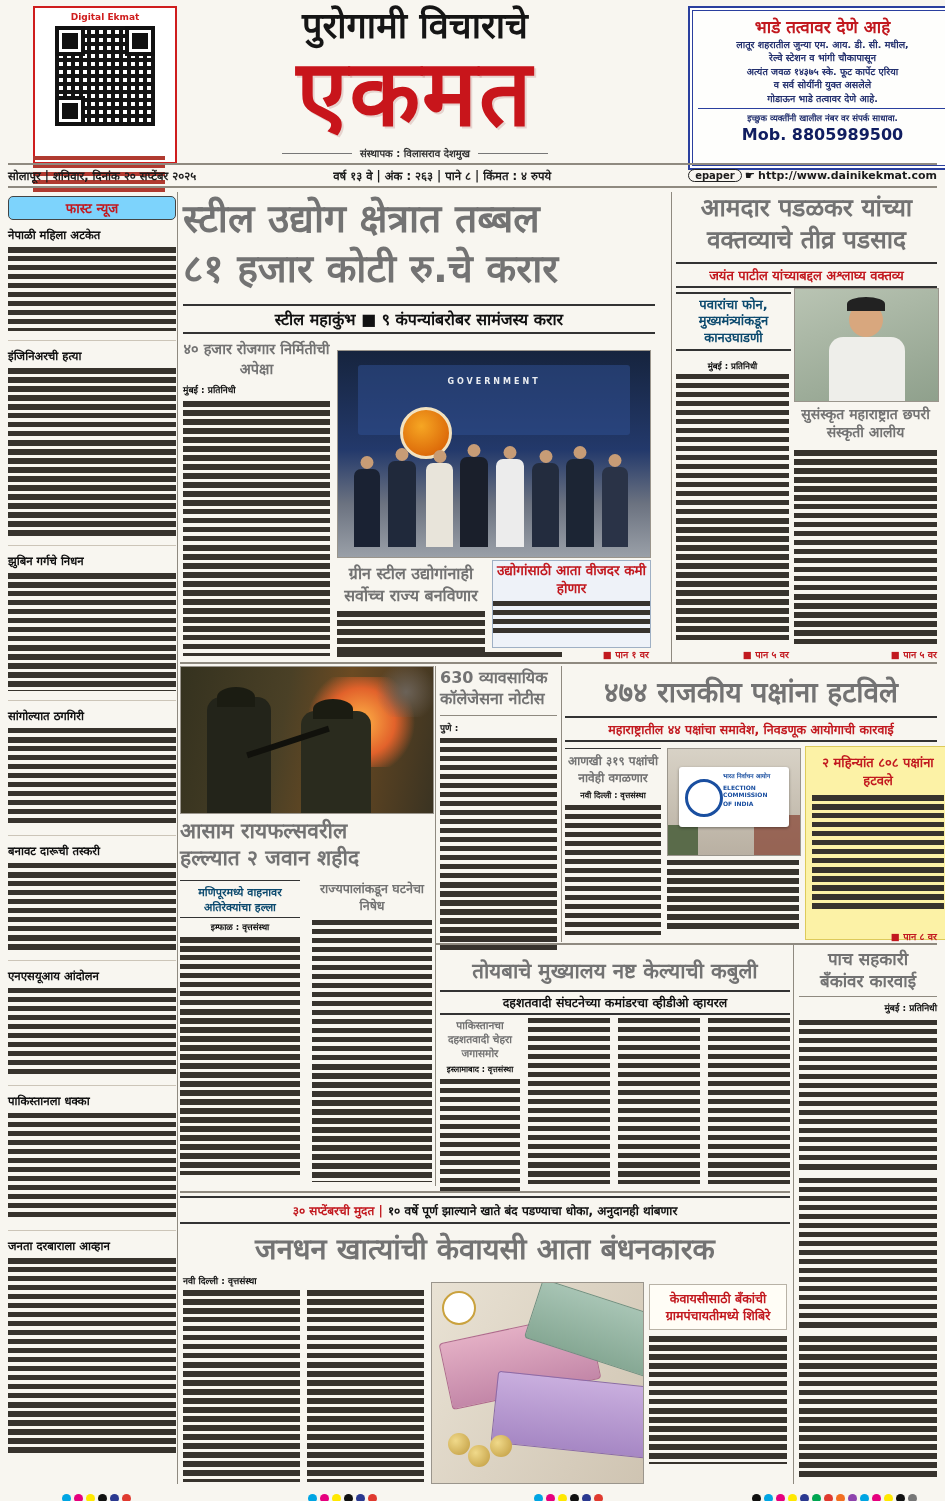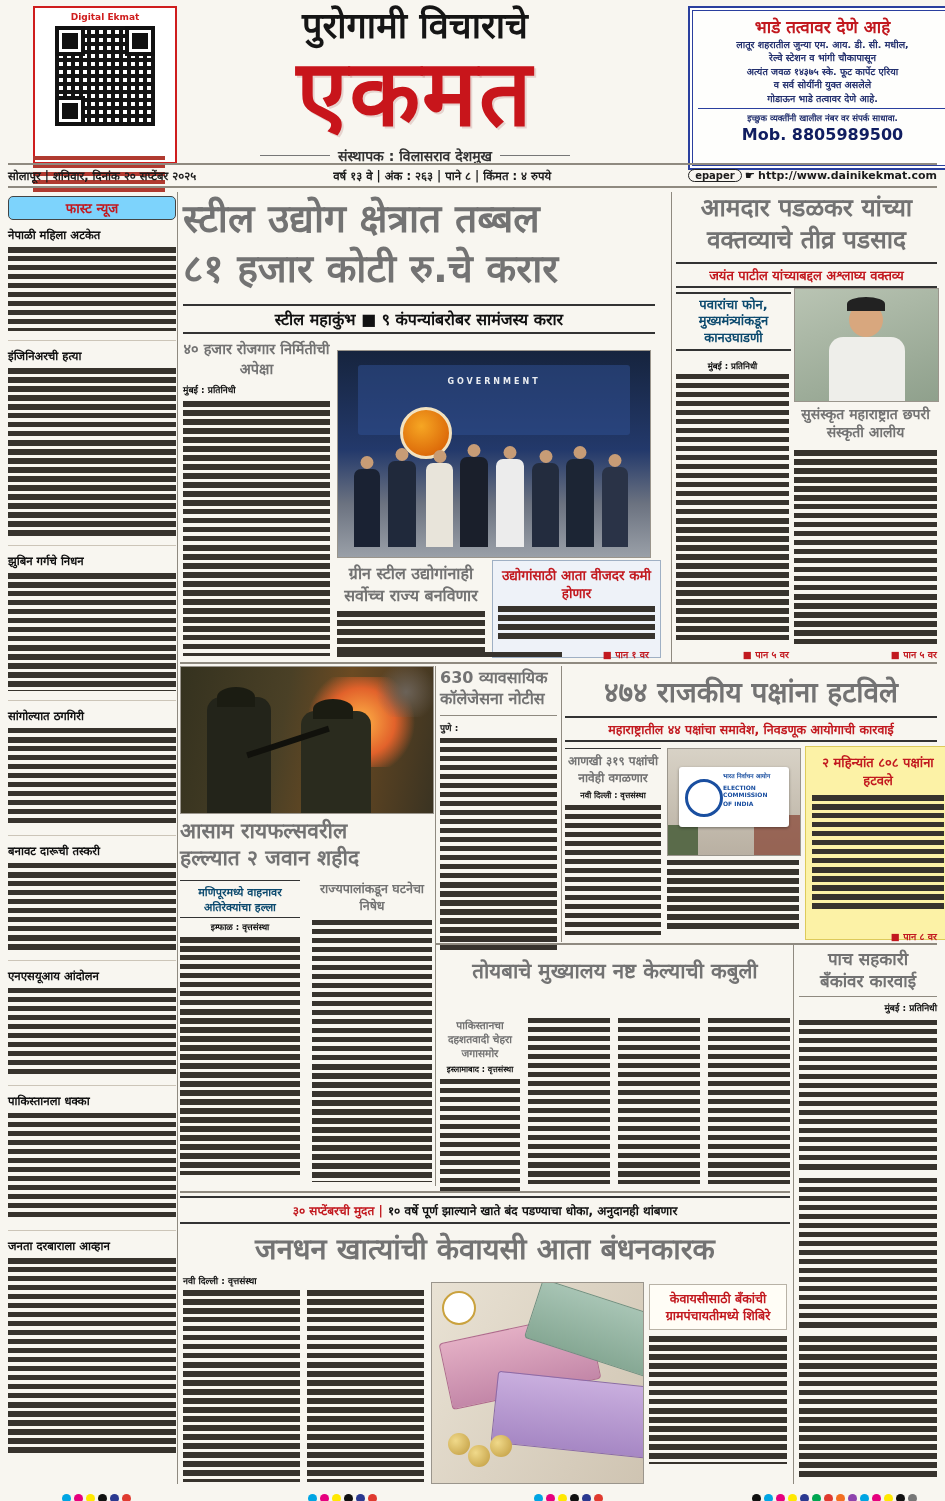--- a/index.html
+++ b/index.html
@@ -21,21 +21,21 @@
       background:repeating-linear-gradient(to right,#141414 0px,#141414 4px,rgba(0,0,0,0) 4px,rgba(0,0,0,0) 8px),
                  repeating-linear-gradient(to bottom,#141414 0px,#141414 4px,#ffffff 4px,#ffffff 8px)}
   .fp{position:absolute;width:22px;height:22px;background:#fff;border:4px solid #111}
   .fp::after{content:"";position:absolute;inset:3px;background:#111}
   .fp.tl{top:0;left:0}.fp.tr{top:0;right:0}.fp.bl{bottom:0;left:0}
   .masthead{display:flex;flex-direction:column;align-items:center}
   .tagline{font-weight:bold;font-size:36px;color:#151515;line-height:1.1}
   .mtitle{color:#c8151b;font-weight:bold;font-size:92px;line-height:1.04;letter-spacing:2px;text-shadow:2px 2px 0 rgba(120,0,0,.14)}
   .founder-row{display:flex;align-items:center;gap:8px;margin-top:5px}
   .fl{display:block;width:70px;height:1px;background:#777}
-  .ftext{font-size:14px;font-weight:bold;color:#333}
+  .ftext{font-size:10px;font-weight:bold;color:#333}
   .adbox{border:2px solid #2a3f9e;box-shadow:inset 0 0 0 2px #fff,inset 0 0 0 3px #2a3f9e;background:#fefefc;padding:7px 8px;text-align:center}
   .ad-title{font-size:17px;font-weight:bold}
   .ad-line{font-size:9.5px;font-weight:bold;color:#23306e;line-height:1.42}
   .ad-note{font-size:8.5px;font-weight:bold;color:#23306e;border-top:1px solid #2a3f9e;margin-top:3px;padding-top:3px}
   .ad-mob{font-size:16px;font-weight:bold;color:#101d60;margin-top:2px}
   .date-row{display:flex;justify-content:space-between;align-items:center;font-size:11.5px;font-weight:bold;color:#1c1c1c}
   .ep{border:1.5px solid #222;border-radius:9px;padding:0 6px;font-size:10px}
   .ptr{margin:0 3px}
   .url{font-size:11px}
   
@@ -43,21 +43,21 @@
   .fn-item{border-bottom:1px solid #ccc5b8;padding:7px 0 9px}
   .fn-head{font-weight:bold;font-size:11.5px;color:#101010}
   .fn-item .gk{margin-top:5px}
   
   .hl{font-weight:bold;color:#737373}
   .subbar{border-top:2px solid #333;border-bottom:2px solid #333;display:flex;align-items:center;justify-content:center;font-weight:bold;color:#111}
   .dl{font-weight:bold;font-size:9px;color:#111}
   .photo{position:absolute;overflow:hidden;border:1px solid #9a958c}
   .person{position:absolute;bottom:10px;border-radius:7px 7px 0 0}
   .person .ph{position:absolute;top:-13px;left:50%;transform:translateX(-50%);width:13px;height:13px;border-radius:50%;background:#c79c76}
-  .litebox{background:#eef2f8;border:1px solid #9fb0c4;padding:5px}
+  .litebox{background:#eef2f8;border:1px solid #9fb0c4;}
   .ybox{background:#fcf2a6;border:1px solid #ddca5a;padding:6px}
   .jbox{background:#fffdf6;border:1px solid #b8b2a6;padding:5px}
   .boxhead{border-top:2px solid #333;border-bottom:2px solid #333;padding:3px 1px;font-weight:bold;text-align:center;color:#0c4a6e}
   .dot{display:inline-block;width:9px;height:9px;border-radius:50%;margin-right:3px;vertical-align:middle}
 </style>
 </head>
 <body>
 
 <div class="page">
 
@@ -275,20 +275,21 @@
 
   <div class="abs ybox" style="left:805px;top:746px;width:132px;height:180px">
     <div class="hl ctr" style="font-size:13px;color:#c2191f">२ महिन्यांत ८०८ पक्षांना हटवले</div>
     <div class="gk" style="height:116px;margin-top:6px"></div>
   </div>
   <div class="abs cont" style="left:845px;top:930px;width:92px">■ पान ८ वर</div>
 
   <div class="abs ruleh" style="left:435px;top:943px;width:502px;height:1.5px"></div>
 
   <div class="abs hl ctr" style="left:440px;top:956px;width:350px;font-size:20.5px">तोयबाचे मुख्यालय नष्ट केल्याची कबुली</div>
+  <div class="abs subbar" style="left:440px;top:990px;width:350px;height:21px;font-size:12.5px">दहशतवादी संघटनेच्या कमांडरचा व्हीडीओ व्हायरल</div>
   <div class="abs" style="left:440px;top:1018px;width:80px">
     <div class="hl ctr" style="font-size:10.5px">पाकिस्तानचा दहशतवादी चेहरा जगासमोर</div>
     <div class="dl ctr" style="margin-top:3px;font-size:8px">इस्लामाबाद : वृत्तसंस्था</div>
     <div class="gk" style="height:112px;margin-top:5px"></div>
   </div>
   <div class="abs gk" style="left:528px;top:1018px;width:82px;height:166px"></div>
   <div class="abs gk" style="left:618px;top:1018px;width:82px;height:166px"></div>
   <div class="abs gk" style="left:708px;top:1018px;width:82px;height:166px"></div>
 
   <div class="abs rulev" style="left:793px;top:945px;width:1px;height:539px"></div>

